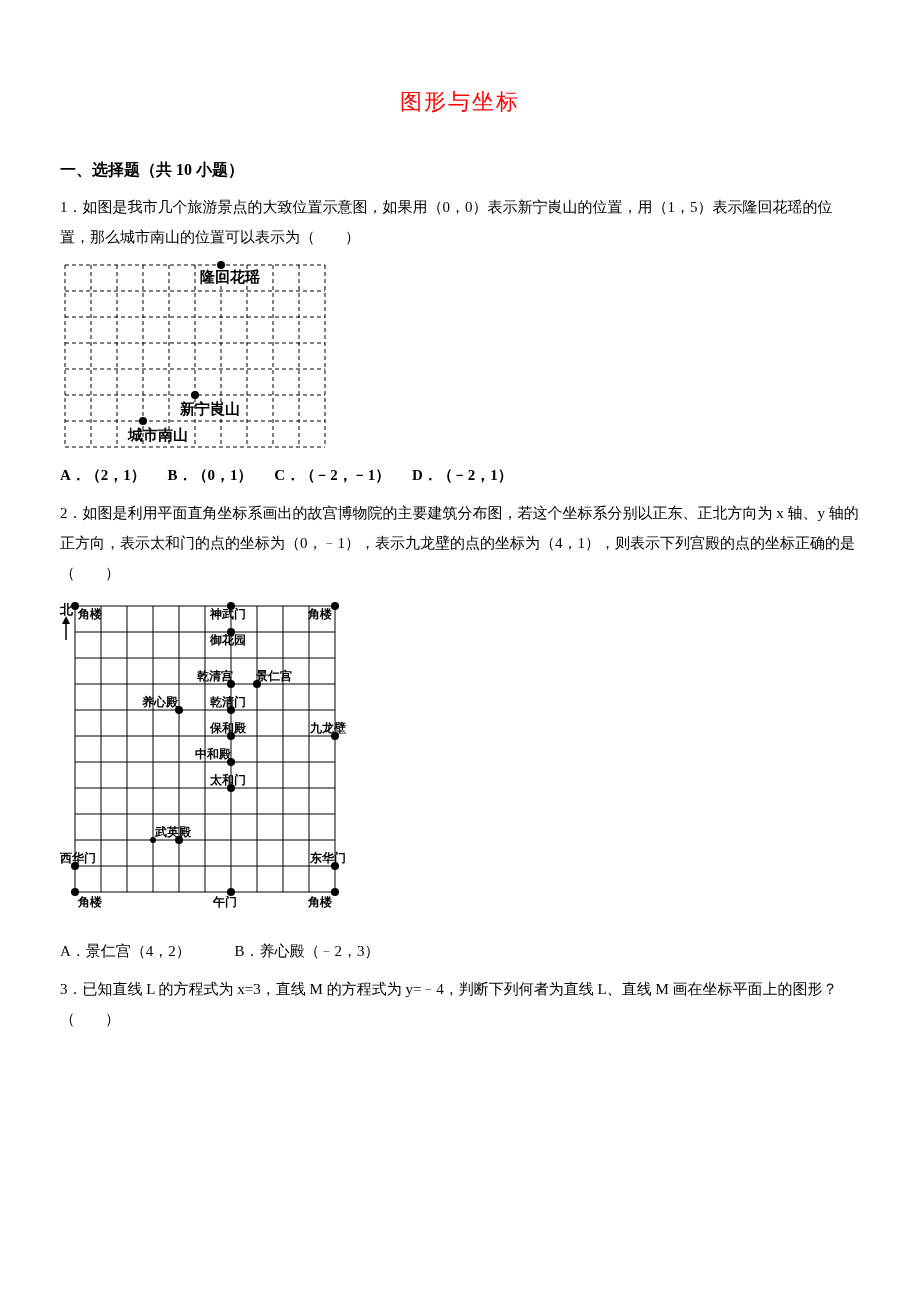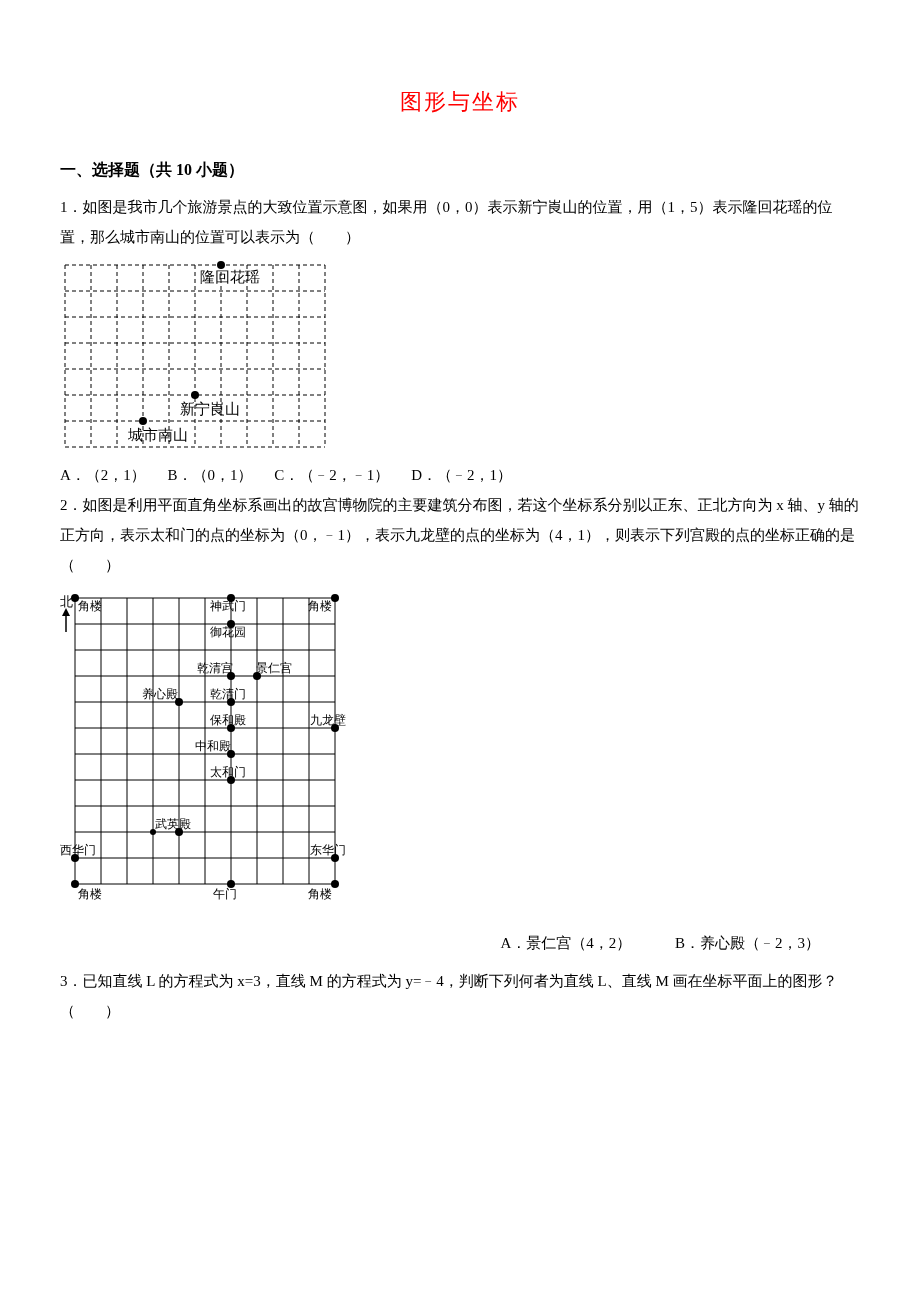--- a/index.html
+++ b/index.html
@@ -24,27 +24,28 @@
       font-weight: bold;
       font-size: 16px;
       margin-bottom: 6px;
     }
     .question {
       margin-bottom: 6px;
       line-height: 2.0;
     }
     .options {
       margin-top: 4px;
-      margin-bottom: 0;
+      margin-bottom: 8px;
+      font-weight: bold;
     }
     .options span { display: inline-block; margin-right: 18px; }
     .options-block { margin-top: 4px; margin-bottom: 8px; }
-    .options-block .row { line-height: 2.0; text-align: right; }
+    .options-block .row { line-height: 2.0; }
     .options-block .row span { display: inline-block; margin-right: 40px; }
-    .figure { margin: 8px 0 10px 0; }
+    .figure { margin: 8px 0 10px 0; font-weight: bold; }
     .figure svg { display: block; }
   </style>
 </head>
 <body>
 
 <div class="title">图形与坐标</div>
 
 <div class="section-heading">一、选择题（共 10 小题）</div>
 
 <div class="question">1．如图是我市几个旅游景点的大致位置示意图，如果用（0，0）表示新宁崀山的位置，用（1，5）表示隆回花瑶的位置，那么城市南山的位置可以表示为（　　）</div>

